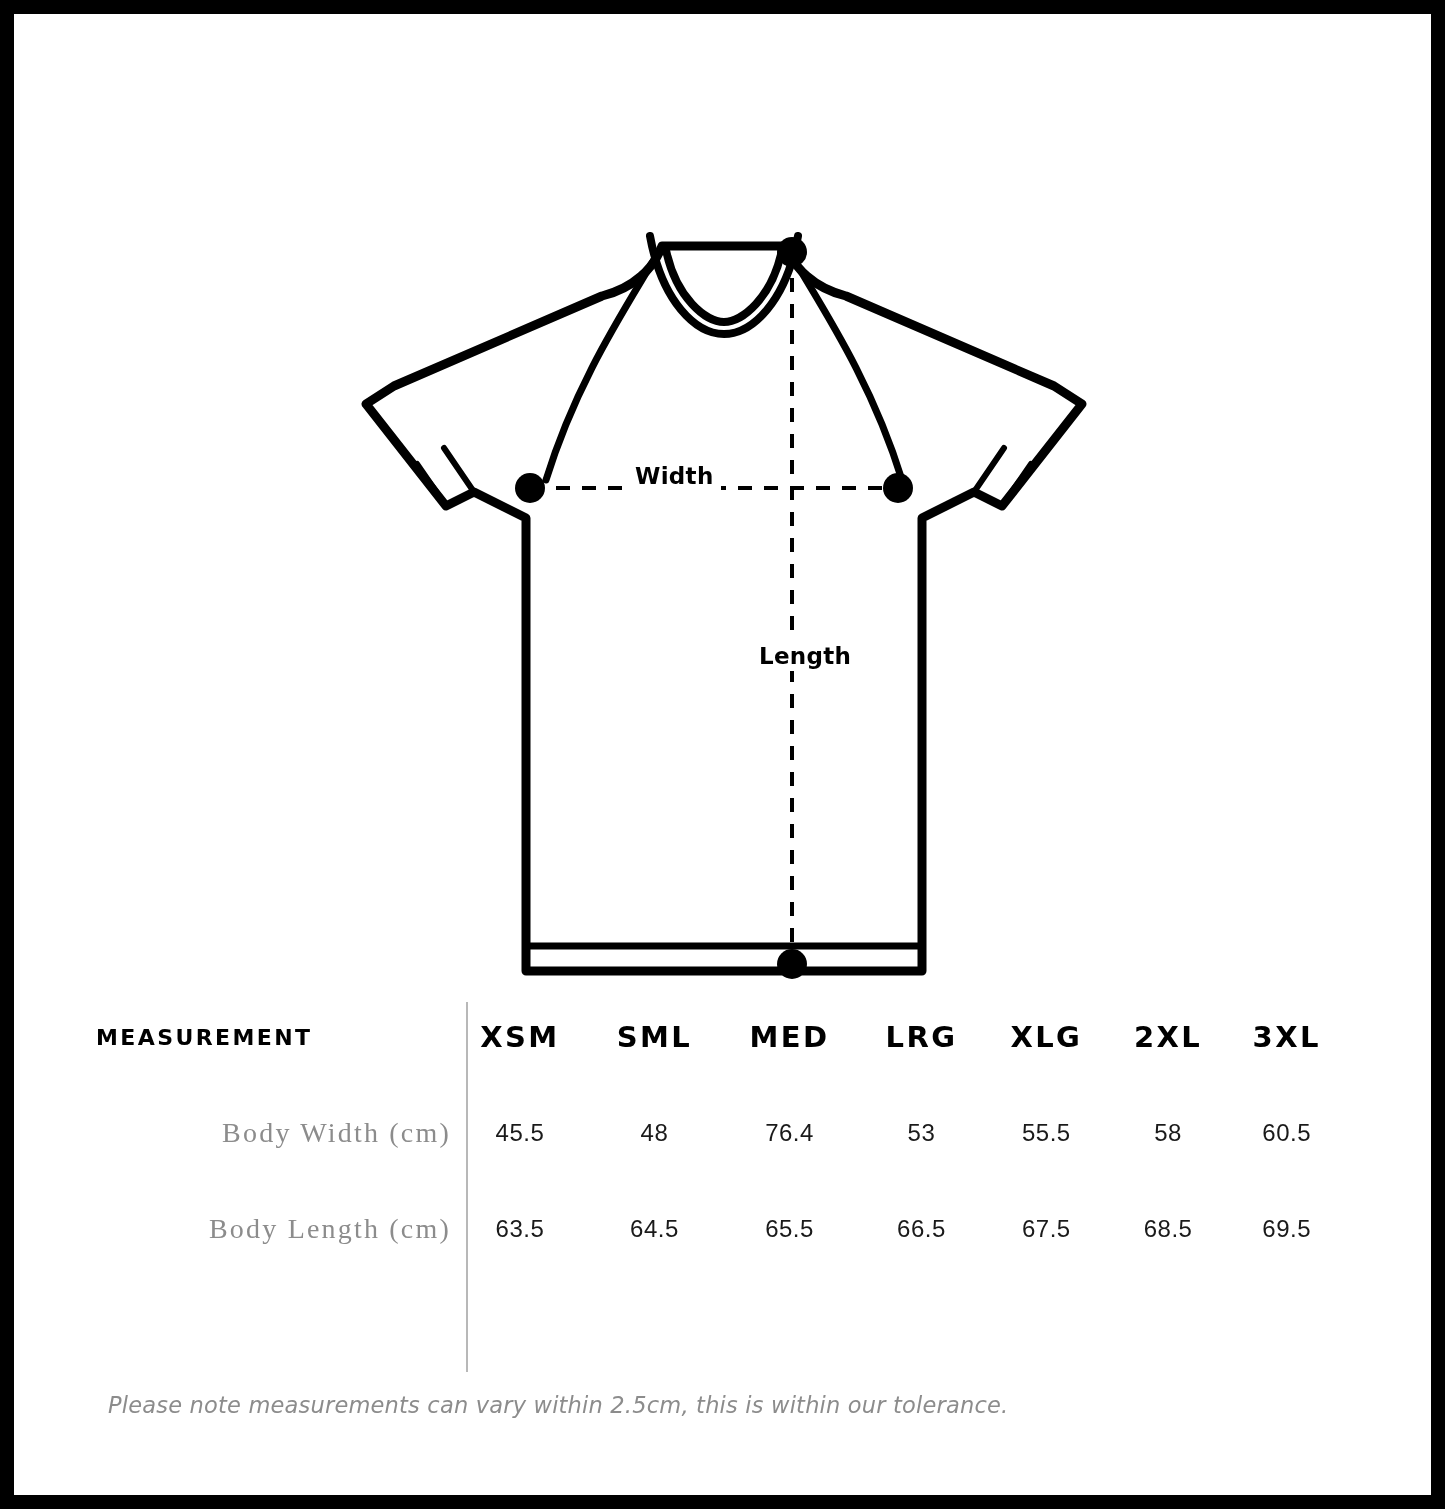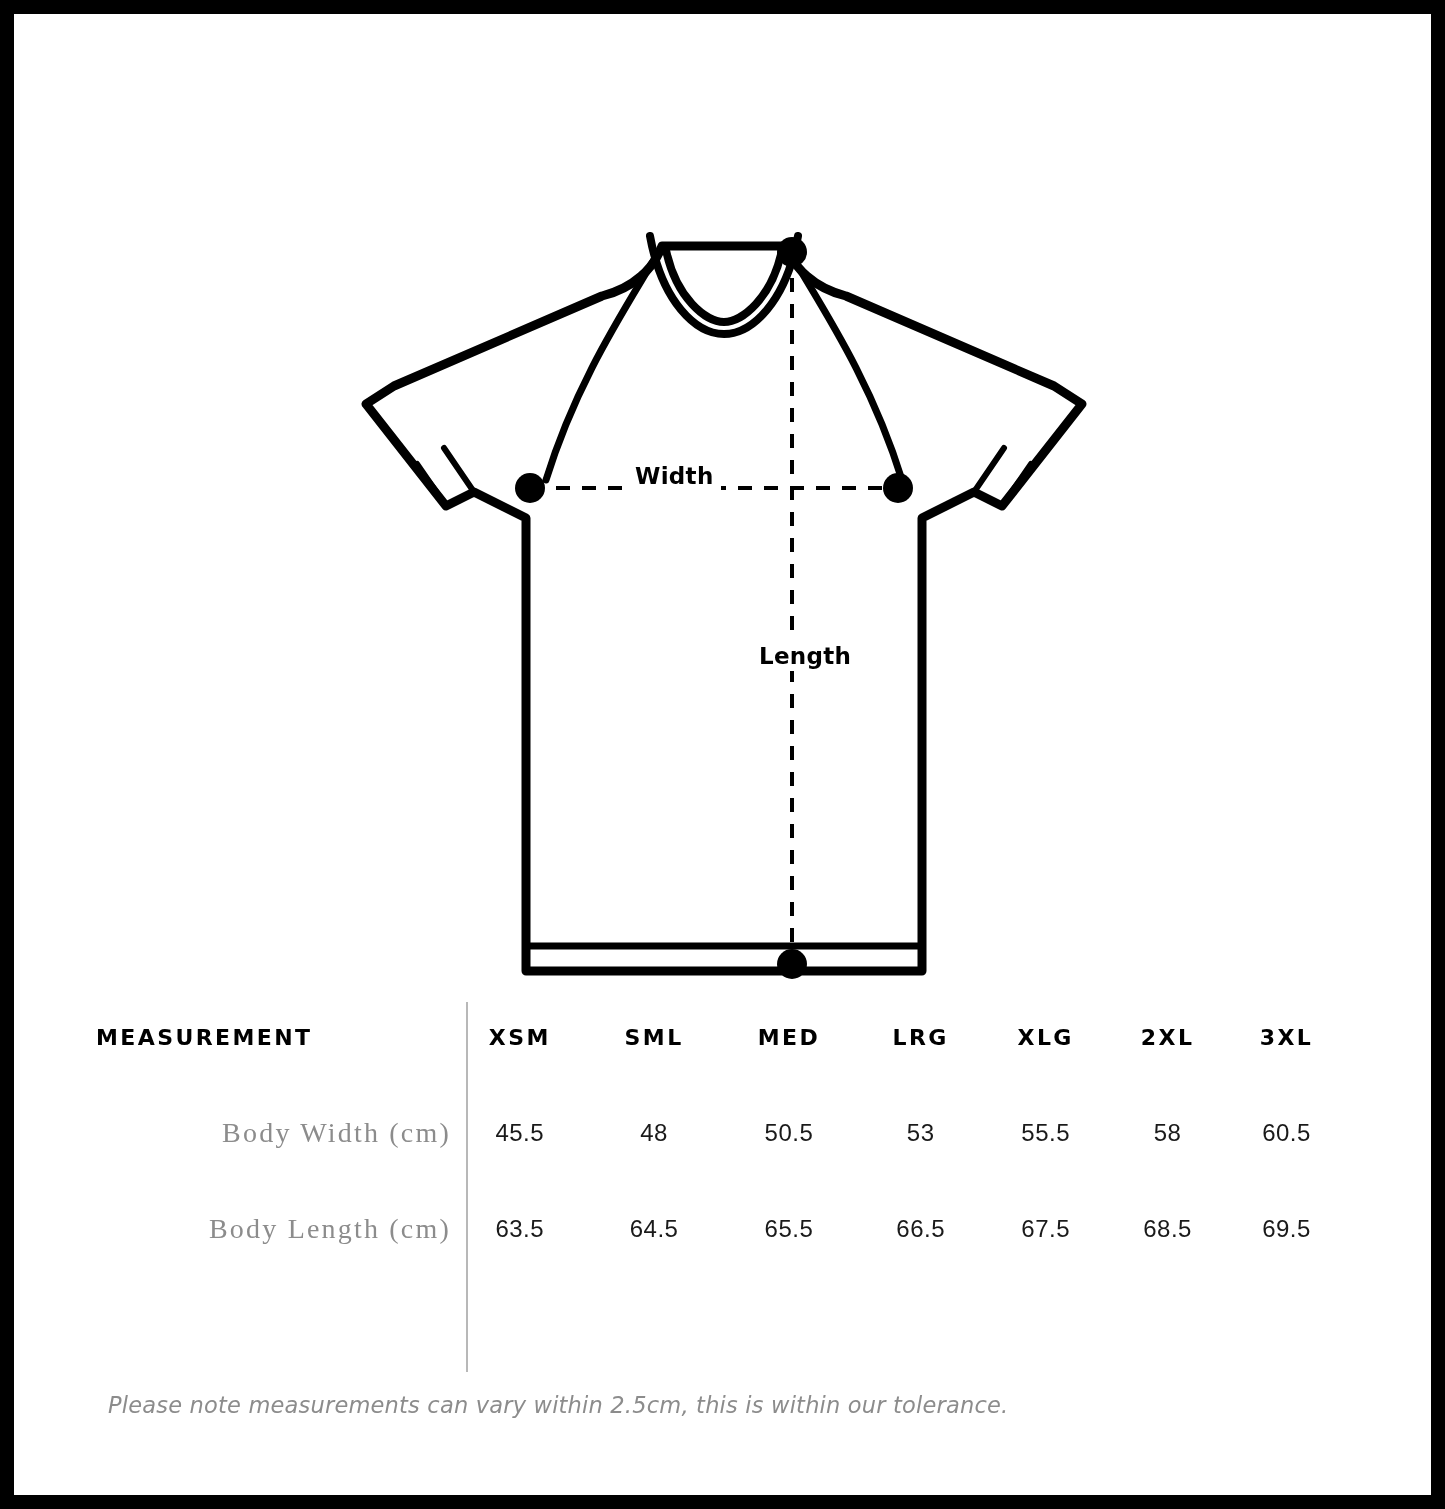--- a/index.html
+++ b/index.html
@@ -84,21 +84,21 @@
     font-weight: bold;
     font-size: 22px;
     letter-spacing: 2.4px;
     color: #000000;
     height: 96px;
     vertical-align: middle;
   }
   .hdr-size {
     font-family: "DejaVu Sans", sans-serif;
     font-weight: bold;
-    font-size: 22px;
+    font-size: 29px;
     letter-spacing: 2.4px;
     color: #000000;
     text-align: center;
     height: 96px;
     vertical-align: middle;
   }
   .row-label {
     font-family: Liberation Serif, serif;
     font-weight: normal;
     font-size: 28px;
@@ -214,21 +214,21 @@
             <th class="hdr-size">XLG</th>
             <th class="hdr-size">2XL</th>
             <th class="hdr-size">3XL</th>
           </tr>
         </thead>
         <tbody>
           <tr>
             <td class="row-label col-measure">Body Width (cm)</td>
             <td class="cell-val">45.5</td>
             <td class="cell-val">48</td>
-            <td class="cell-val">50.5</td>
+            <td class="cell-val">76.4</td>
             <td class="cell-val">53</td>
             <td class="cell-val">55.5</td>
             <td class="cell-val">58</td>
             <td class="cell-val">60.5</td>
           </tr>
           <tr>
             <td class="row-label col-measure">Body Length (cm)</td>
             <td class="cell-val">63.5</td>
             <td class="cell-val">64.5</td>
             <td class="cell-val">65.5</td>

